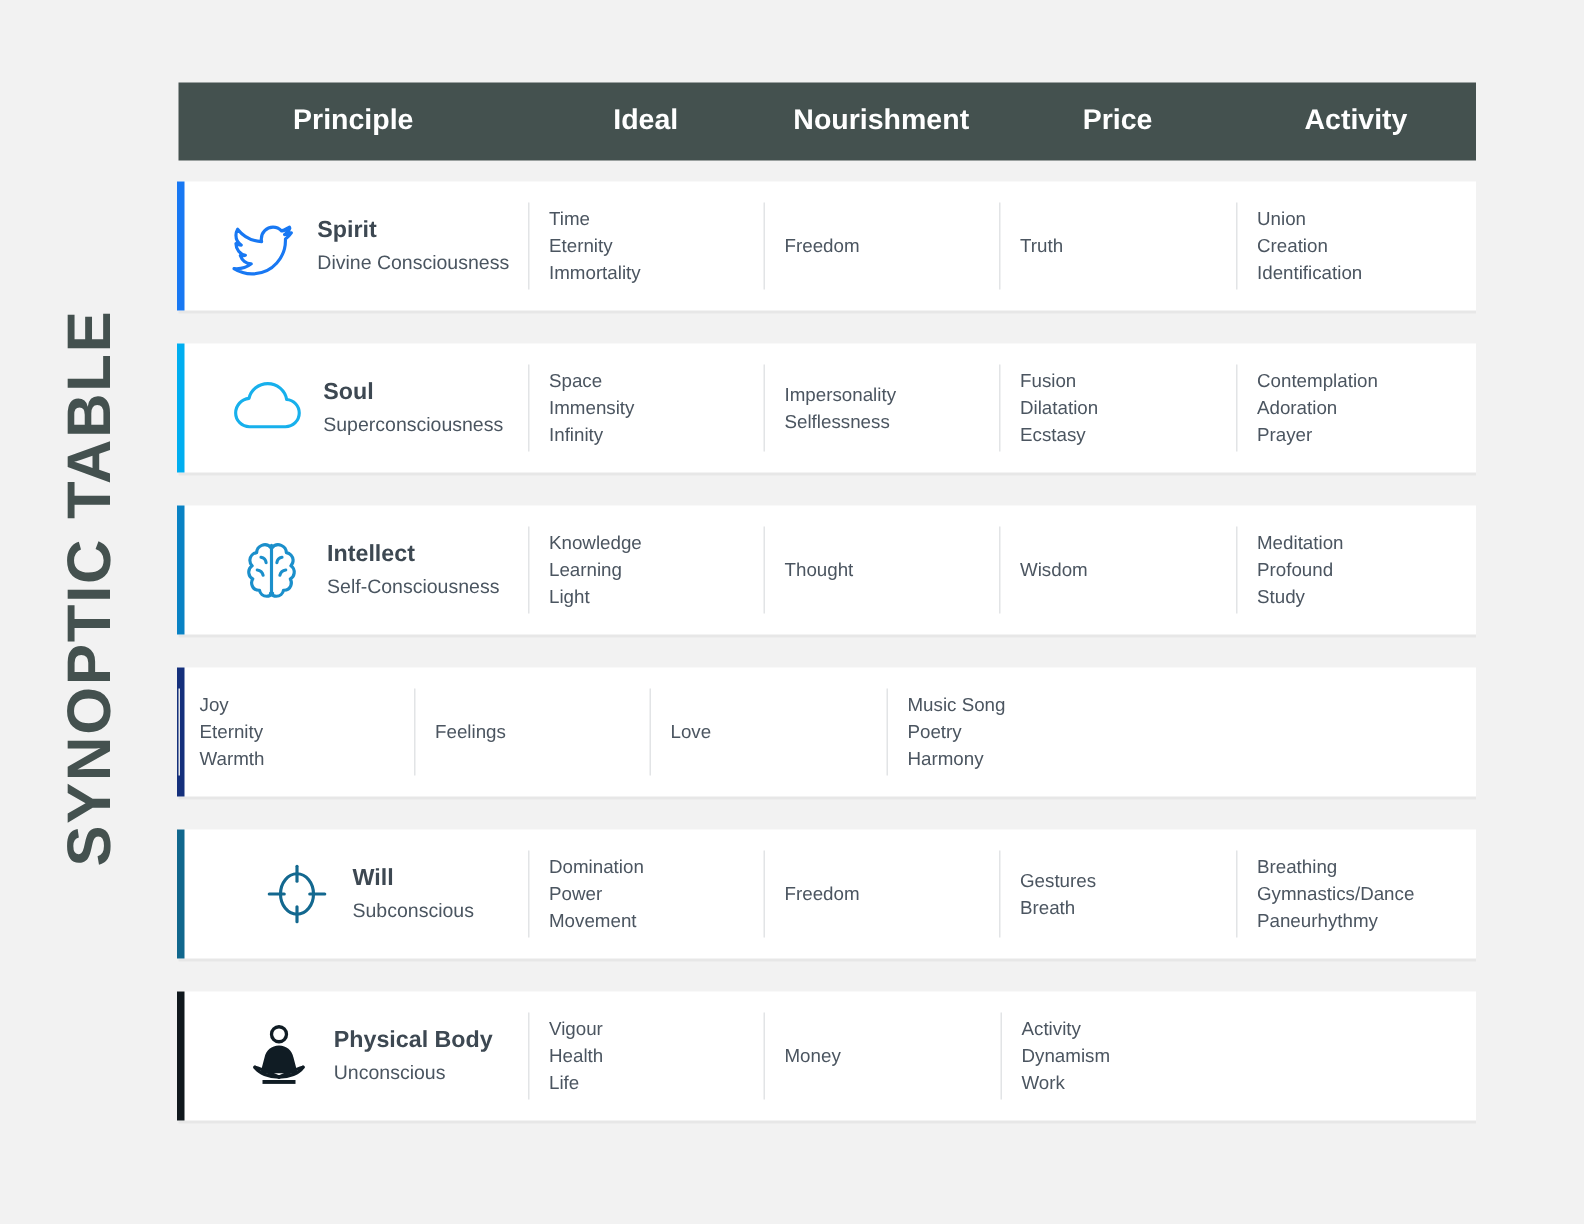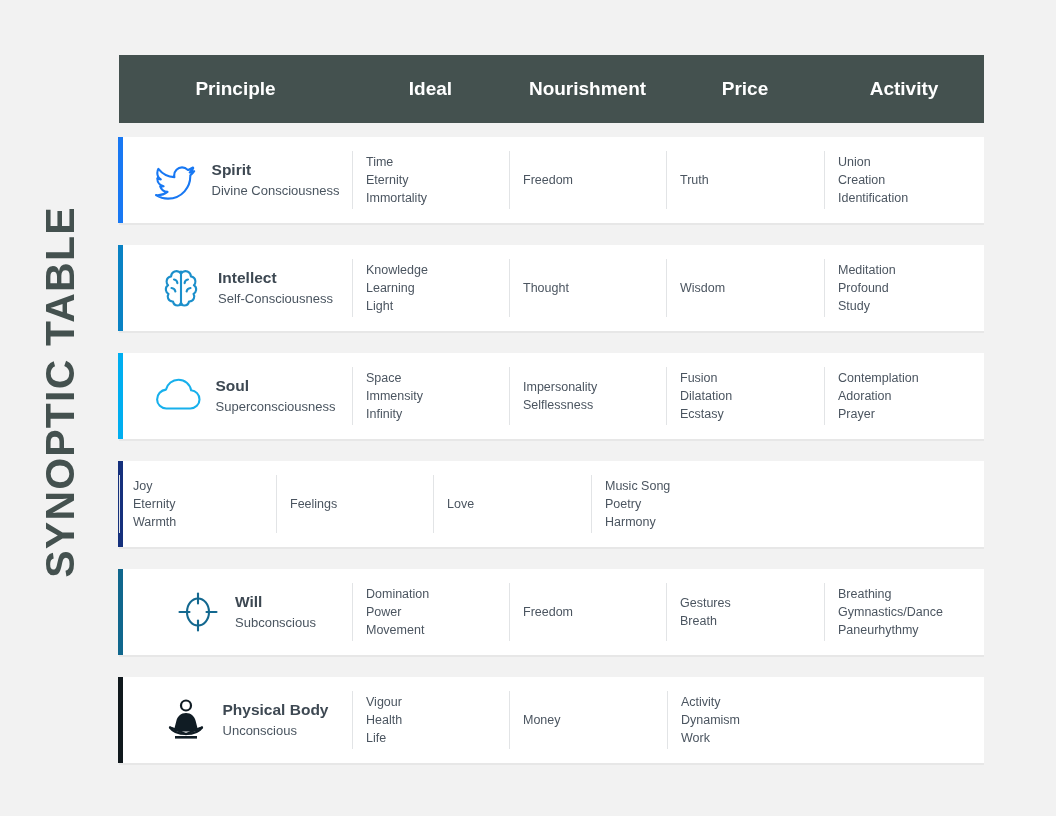--- a/index.html
+++ b/index.html
@@ -46,21 +46,21 @@
     position: absolute;
     left: 119px;
     top: 55px;
     width: 865px;
   }
 
   
   .thead {
     display: flex;
     background: #44514f;
-    height: 68px;
+    height: 52px;
     align-items: center;
   }
   .th {
     color: #ffffff;
     font-size: 19px;
     font-weight: bold;
     text-align: center;
     font-family: "Liberation Sans", sans-serif;
   }
 
@@ -193,20 +193,55 @@
             <div class="cell c-nourish divided">
               <div class="list-item">Freedom</div>
             </div>
             <div class="cell c-price divided">
               <div class="list-item">Truth</div>
             </div>
             <div class="cell c-activity divided">
               <div class="list-item">Union</div>
               <div class="list-item">Creation</div>
               <div class="list-item">Identification</div>
+            </div>
+          </div>
+        </div>
+        <div class="row-shell">
+          <div class="row">
+            <div class="row-accent" style="background:#00aef0"></div>
+            <div class="cell principle-cell">
+              <div class="icon-box">
+                <svg width="50" height="42" viewBox="0 0 50 42">
+                  <path d="M13.5 33.5h22.8c5.1 0 9.2-4.1 9.2-9.1 0-4.8-3.7-8.8-8.4-9.1-1-6-6.3-10.6-12.6-10.6-6.1 0-11.2 4.2-12.5 9.9-5 .5-8.9 4.7-8.9 9.8 0 5 4.1 9.1 9.2 9.1z" stroke="#17b0ec" fill="none" stroke-width="2.1" stroke-linecap="round" stroke-linejoin="round"></path>
+                </svg>
+              </div>
+              <div class="principle-text">
+                <div class="p-name">Soul</div>
+                <div class="p-sub">Superconsciousness</div>
+              </div>
+            </div>
+            <div class="cell c-ideal divided">
+              <div class="list-item">Space</div>
+              <div class="list-item">Immensity</div>
+              <div class="list-item">Infinity</div>
+            </div>
+            <div class="cell c-nourish divided">
+              <div class="list-item">Impersonality</div>
+              <div class="list-item">Selflessness</div>
+            </div>
+            <div class="cell c-price divided">
+              <div class="list-item">Fusion</div>
+              <div class="list-item">Dilatation</div>
+              <div class="list-item">Ecstasy</div>
+            </div>
+            <div class="cell c-activity divided">
+              <div class="list-item">Contemplation</div>
+              <div class="list-item">Adoration</div>
+              <div class="list-item">Prayer</div>
             </div>
           </div>
         </div>
         <div class="row-shell">
           <div class="row">
             <div class="row-accent" style="background:#0982c4"></div>
             <div class="cell principle-cell">
               <div class="icon-box">
                 <svg width="46" height="46" viewBox="0 0 46 46">
                   <path d="M23 6.5v33" stroke="#1b8fcb" fill="none" stroke-width="2.1" stroke-linecap="round" stroke-linejoin="round"></path>
@@ -236,55 +271,20 @@
             </div>
             <div class="cell c-activity divided">
               <div class="list-item">Meditation</div>
               <div class="list-item">Profound</div>
               <div class="list-item">Study</div>
             </div>
           </div>
         </div>
         <div class="row-shell">
           <div class="row">
-            <div class="row-accent" style="background:#00aef0"></div>
-            <div class="cell principle-cell">
-              <div class="icon-box">
-                <svg width="50" height="42" viewBox="0 0 50 42">
-                  <path d="M13.5 33.5h22.8c5.1 0 9.2-4.1 9.2-9.1 0-4.8-3.7-8.8-8.4-9.1-1-6-6.3-10.6-12.6-10.6-6.1 0-11.2 4.2-12.5 9.9-5 .5-8.9 4.7-8.9 9.8 0 5 4.1 9.1 9.2 9.1z" stroke="#17b0ec" fill="none" stroke-width="2.1" stroke-linecap="round" stroke-linejoin="round"></path>
-                </svg>
-              </div>
-              <div class="principle-text">
-                <div class="p-name">Soul</div>
-                <div class="p-sub">Superconsciousness</div>
-              </div>
-            </div>
-            <div class="cell c-ideal divided">
-              <div class="list-item">Space</div>
-              <div class="list-item">Immensity</div>
-              <div class="list-item">Infinity</div>
-            </div>
-            <div class="cell c-nourish divided">
-              <div class="list-item">Impersonality</div>
-              <div class="list-item">Selflessness</div>
-            </div>
-            <div class="cell c-price divided">
-              <div class="list-item">Fusion</div>
-              <div class="list-item">Dilatation</div>
-              <div class="list-item">Ecstasy</div>
-            </div>
-            <div class="cell c-activity divided">
-              <div class="list-item">Contemplation</div>
-              <div class="list-item">Adoration</div>
-              <div class="list-item">Prayer</div>
-            </div>
-          </div>
-        </div>
-        <div class="row-shell">
-          <div class="row">
             <div class="row-accent" style="background:#15307c"></div>
             <div class="cell c-ideal divided">
               <div class="list-item">Joy</div>
               <div class="list-item">Eternity</div>
               <div class="list-item">Warmth</div>
             </div>
             <div class="cell c-nourish divided">
               <div class="list-item">Feelings</div>
             </div>
             <div class="cell c-price divided">

